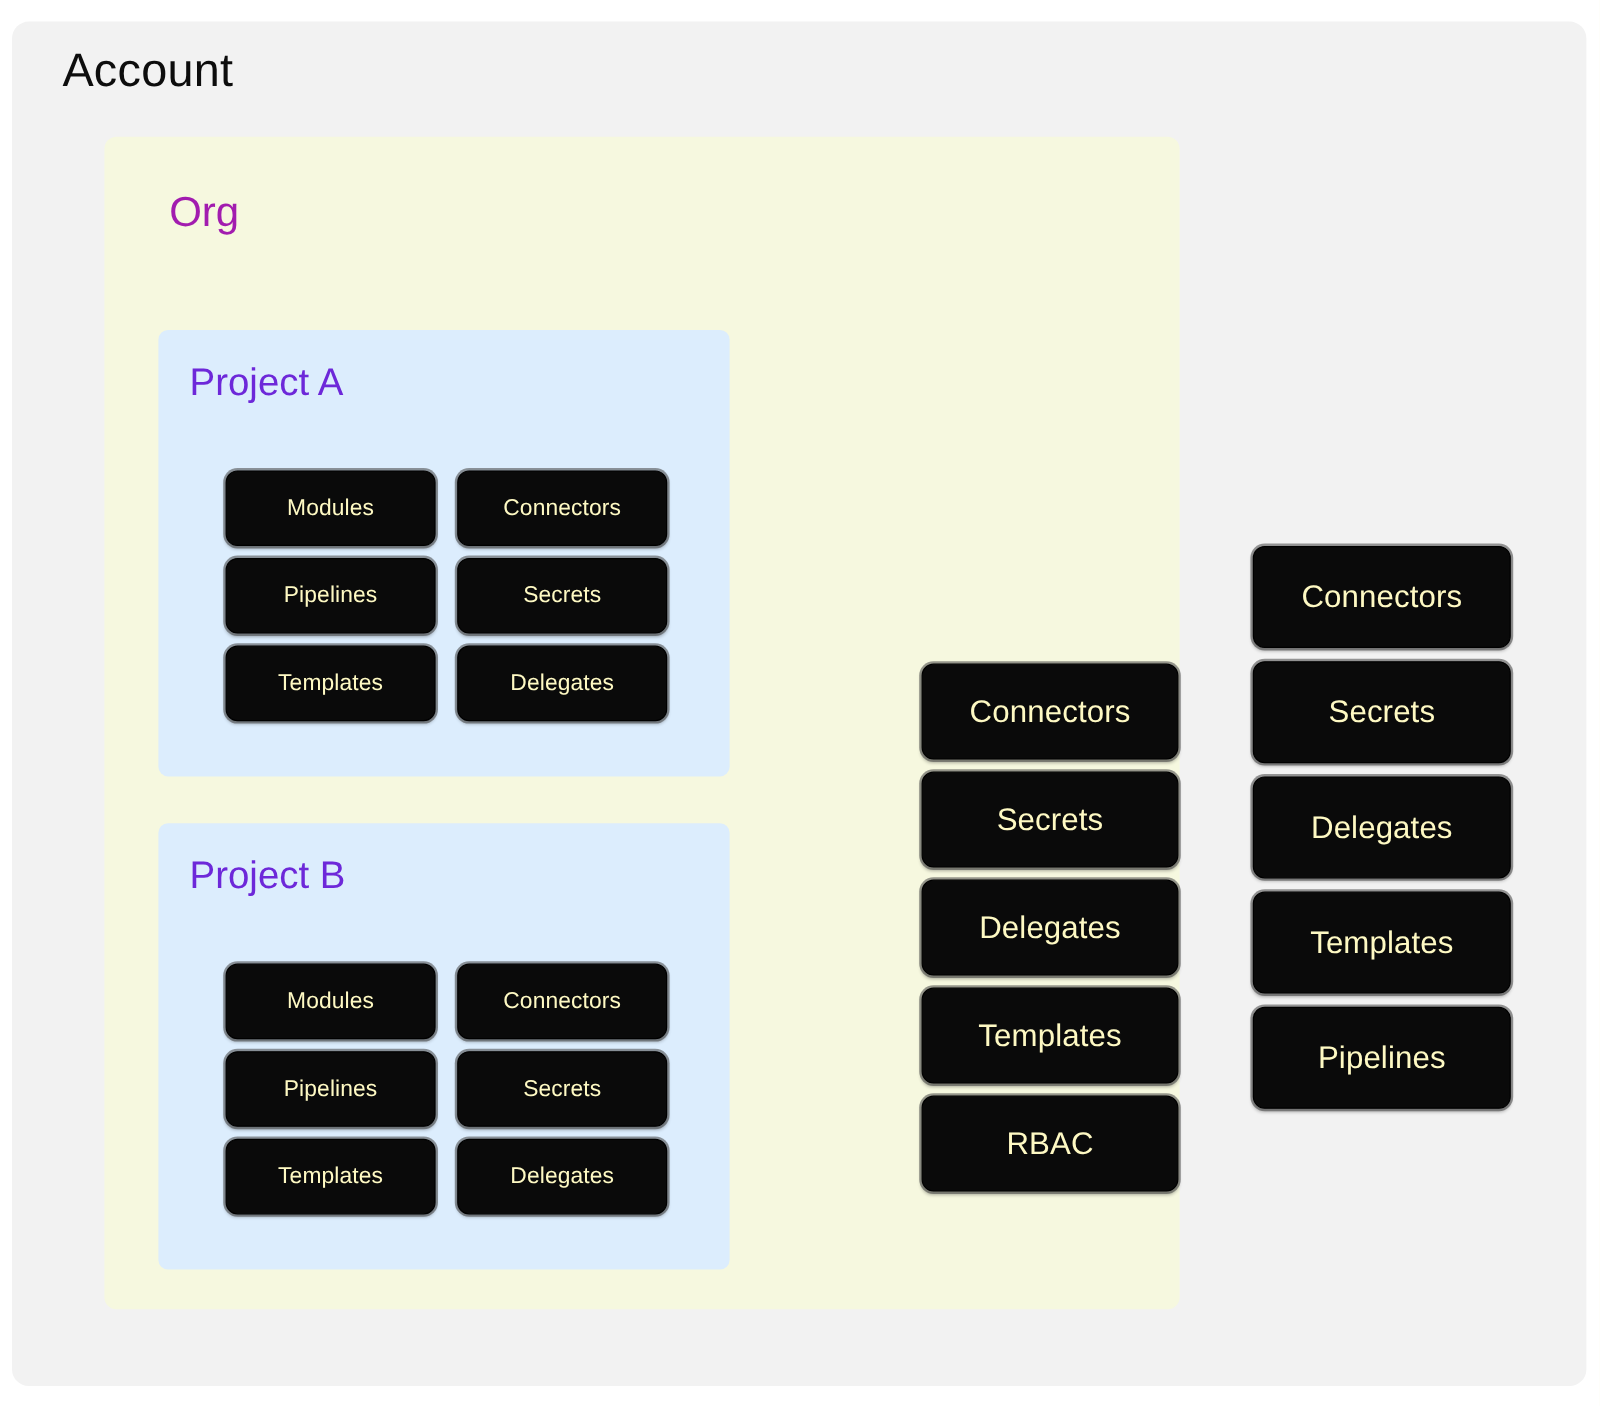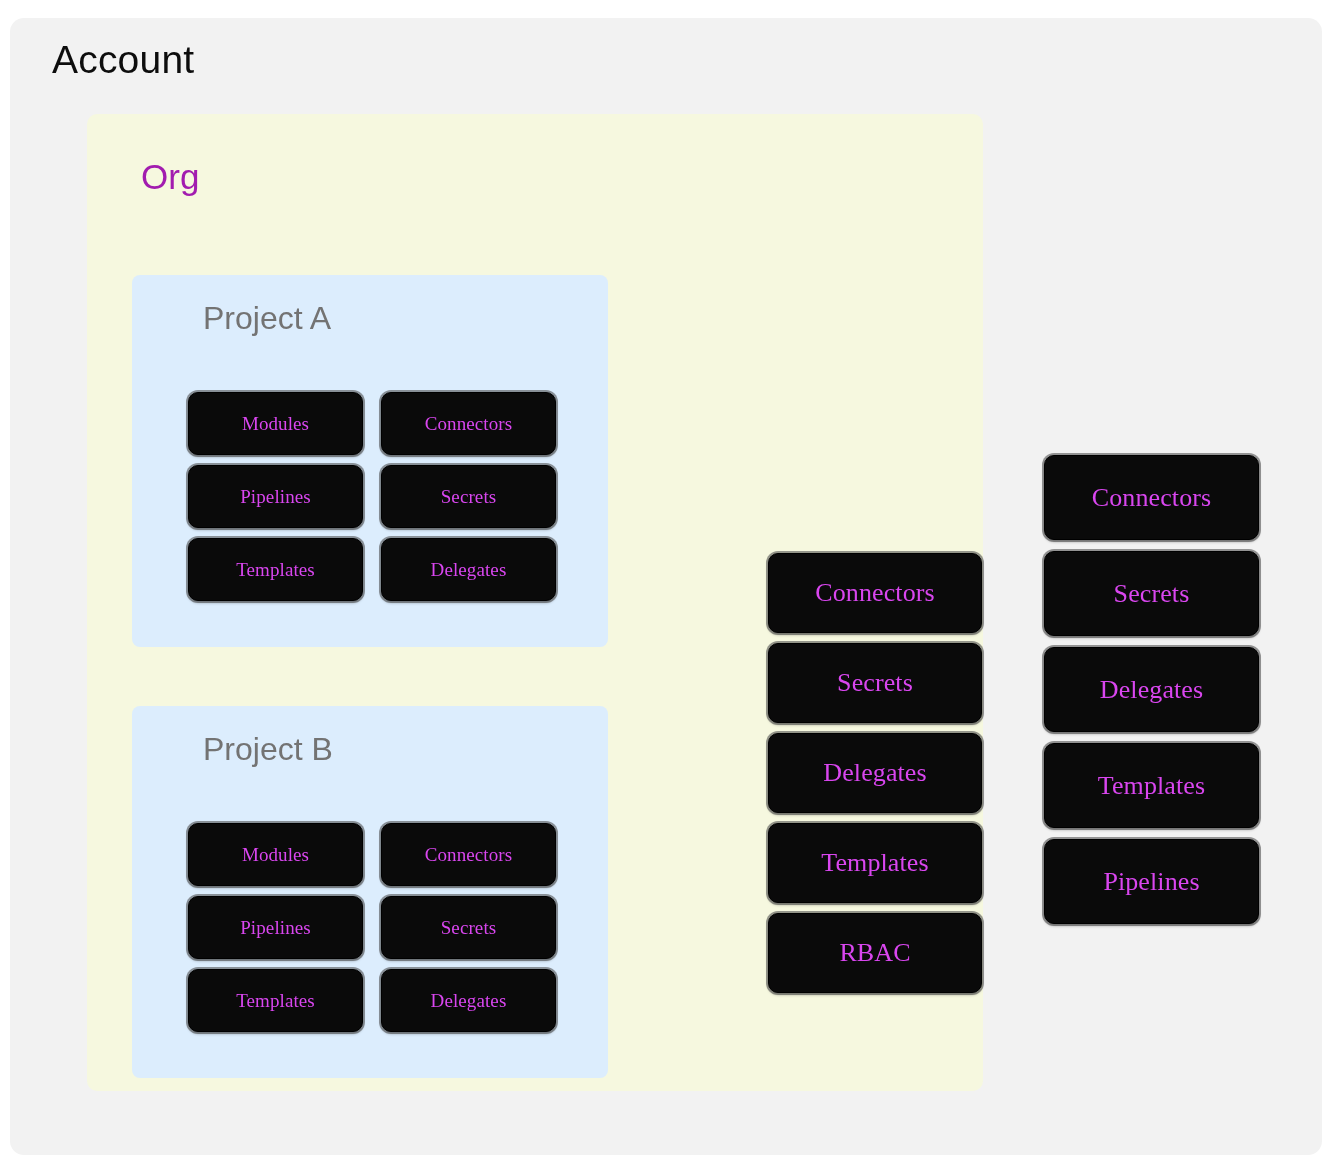--- a/index.html
+++ b/index.html
@@ -73,60 +73,58 @@
   .project-box {
     position: absolute;
     left: 45px;
     width: 476px;
     height: 372px;
     background: #dcedfd;
     border-radius: 8px;
     box-sizing: border-box;
   }
   .project-a { top: 161px; }
-  .project-b { top: 592px; }
+  .project-b { top: 572px; }
 
   .project-title {
     position: absolute;
     left: 26px;
     top: 27px;
     font-size: 32px;
     line-height: 1;
-    color: #737373;
+    color: #6d28d9;
     font-weight: 400;
     white-space: nowrap;
-    margin-left: 45px;
   }
 
   
   .project-grid {
     position: absolute;
     left: 56px;
     top: 117px;
     display: grid;
     grid-template-columns: 175px 175px;
     grid-auto-rows: 63px;
     column-gap: 18px;
     row-gap: 10px;
   }
 
   
   .pill {
     background: #0a0a0a;
-    color: #d946ef;
+    color: #fef9c3;
     border: 1px solid #000000;
     border-radius: 10px;
     display: flex;
     align-items: center;
     justify-content: center;
     text-align: center;
     box-sizing: border-box;
     box-shadow: 0 0 0 2px rgba(70,70,70,0.55), 0 2px 3px rgba(0,0,0,0.30);
     user-select: none;
-    font-family: Liberation Serif, serif;
   }
   .pill.small {
     font-size: 19px;
     letter-spacing: 0.1px;
   }
   .pill.large {
     font-size: 26px;
     letter-spacing: 0.1px;
   }
 

